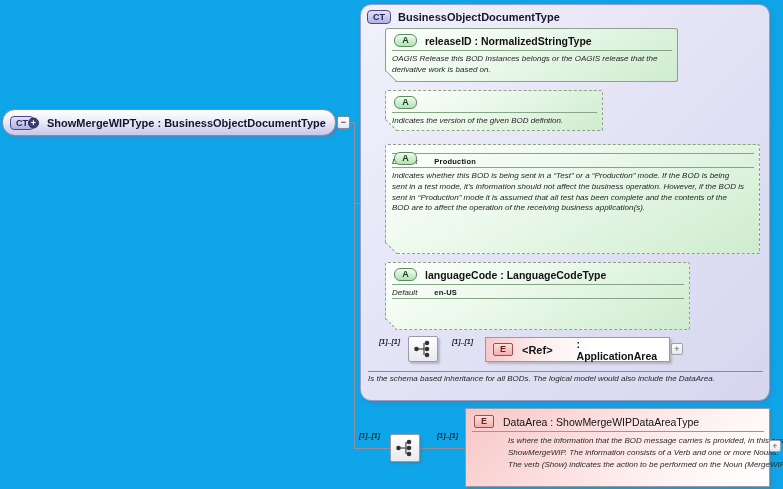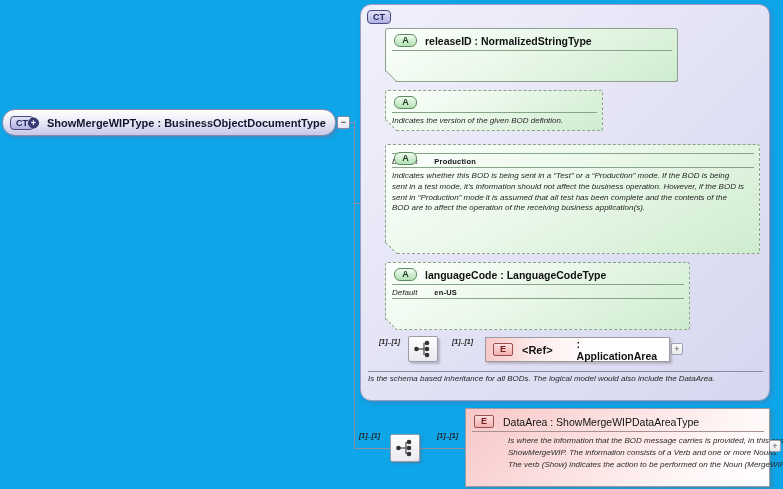--- a/index.html
+++ b/index.html
@@ -117,29 +117,31 @@
   <div class="ln" style="left:375px;top:103px;width:10px;height:1px;"></div>
   <div class="ln" style="left:375px;top:293px;width:10px;height:1px;"></div>
   <div class="ln" style="left:375px;top:349px;width:33px;height:1px;"></div>
   <div class="ln" style="left:438px;top:349px;width:47px;height:1px;"></div>
   <div class="ln" style="left:354px;top:448px;width:36px;height:1px;"></div>
   <div class="ln" style="left:420px;top:448px;width:45px;height:1px;"></div>
 
   <div class="base-panel">
     <div class="base-header">
       <span class="ct-chip"><span>CT</span></span>
+      <span class="label">BusinessObjectDocumentType</span>
     </div>
   </div>
 
   <div class="attr-box" style="left:385px;top:28px;width:293px;height:54px;">
     <div class="attr-header">
       <span class="badge-a">A</span>
       <span class="attr-title">releaseID : NormalizedStringType</span>
     </div>
     <div class="sep-g"></div>
+    <div class="desc" style="width:276px;">OAGIS Release this BOD Instances belongs or the OAGIS release that the derivative work is based on.</div>
     <div class="bevel"></div>
   </div>
 
   <div class="attr-box dashed" style="left:385px;top:90px;width:218px;height:41px;">
     <div class="attr-header">
       <span class="badge-a">A</span>
     </div>
     <div class="sep-g"></div>
     <div class="desc" style="width:208px;">Indicates the version of the given BOD defintion.</div>
     <div class="bevel"></div>

